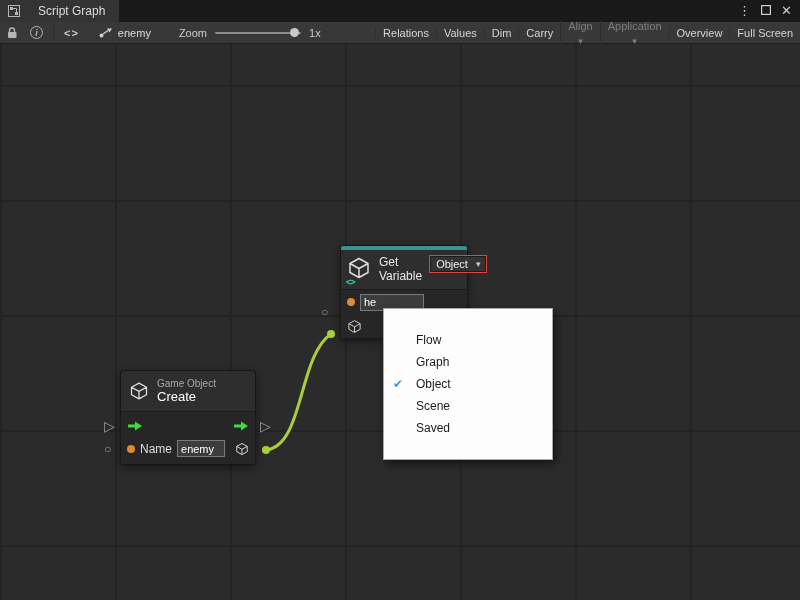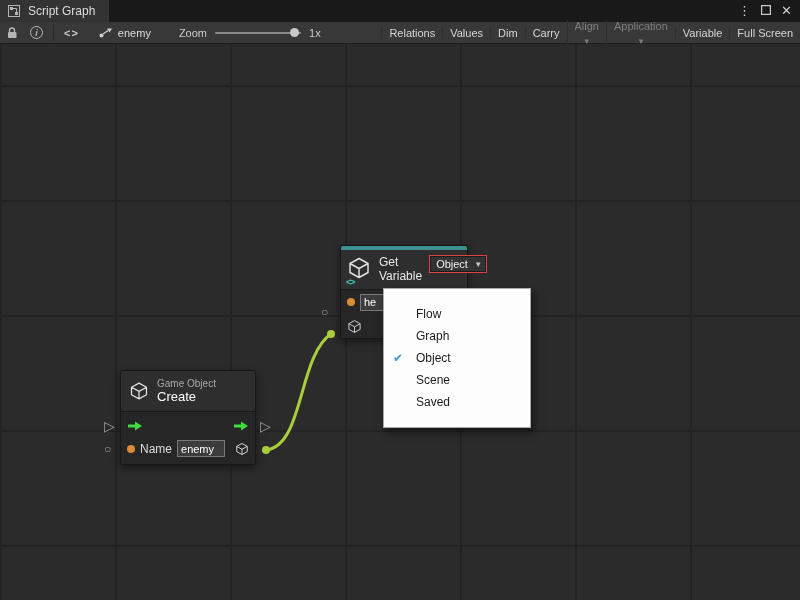--- a/index.html
+++ b/index.html
@@ -3,21 +3,21 @@
 <meta charset="utf-8">
 <style>
   * { margin:0; padding:0; box-sizing:border-box; }
   html,body { width:800px; height:600px; overflow:hidden; background:#2b2b2b;
               font-family:"Liberation Sans","DejaVu Sans",sans-serif; }
   #app { position:relative; width:800px; height:600px; }
 
   
   .titlebar { position:absolute; left:0; top:0; width:800px; height:22px;
               background:#191919; display:flex; align-items:stretch; }
-  .tab { display:flex; align-items:center; gap:8px; padding:0 14px 0 8px;
+  .tab { display:flex; align-items:center; gap:18px; padding:0 14px 0 8px;
          background:#333333; color:#dddddd; font-size:12px; }
   .titlebar-spacer { flex:1; }
   .win-ctrl { display:flex; align-items:center; gap:10px; padding-right:8px; color:#cfcfcf; }
   .win-ctrl span { cursor:default; font-size:13px; line-height:22px; }
   .more-glyph { font-size:14px; }
 
   
   .toolbar { position:absolute; left:0; top:22px; width:800px; height:22px;
              background:#383838; border-bottom:1px solid #1f1f1f;
              display:flex; align-items:center; font-size:11px; color:#cccccc; }
@@ -91,23 +91,23 @@
   #getvar-name-field { width:64px; }
   #create-name-field { width:48px; }
   .spacer { flex:1; }
 
   
   .port { position:absolute; color:#9a9a9a; z-index:2; line-height:1; cursor:default; }
   .port.tri { font-size:14px; }
   .port.circ { font-size:12px; }
 
   
-  .menu { position:absolute; left:383px; top:288px; width:148px; z-index:10;
+  .menu { position:absolute; left:383px; top:308px; width:170px; z-index:10;
           background:#fdfdfd; border:1px solid #a9a9a9;
-          box-shadow:3px 4px 8px rgba(0,0,0,.5); padding:14px 0; }
+          box-shadow:3px 4px 8px rgba(0,0,0,.5); padding:20px 0; }
   .menu-item { position:relative; height:22px; line-height:22px; padding-left:32px;
                font-size:12px; color:#1a1a1a; cursor:default; }
   .menu-check { position:absolute; left:9px; top:0; color:#3a9ad9; font-size:12px; }
 </style>
 </head>
 <body>
 
 <div id="app">
 
   <div class="titlebar">
@@ -165,21 +165,21 @@
       <span class="tb-btn">Dim</span>
       <span class="tb-btn">Carry</span>
       <span class="tb-btn disabled">
         <span>Align</span>
         <span class="arrow">▾</span>
       </span>
       <span class="tb-btn disabled">
         <span>Application</span>
         <span class="arrow">▾</span>
       </span>
-      <span class="tb-btn">Variable</span>
+      <span class="tb-btn">Overview</span>
       <span class="tb-btn">Full Screen</span>
     </span>
   </div>
 
   <div class="canvas"></div>
 
   <div class="node" id="node-getvar">
     <div class="accent-bar"></div>
     <div class="gv-header">
       <span class="gv-icon">

